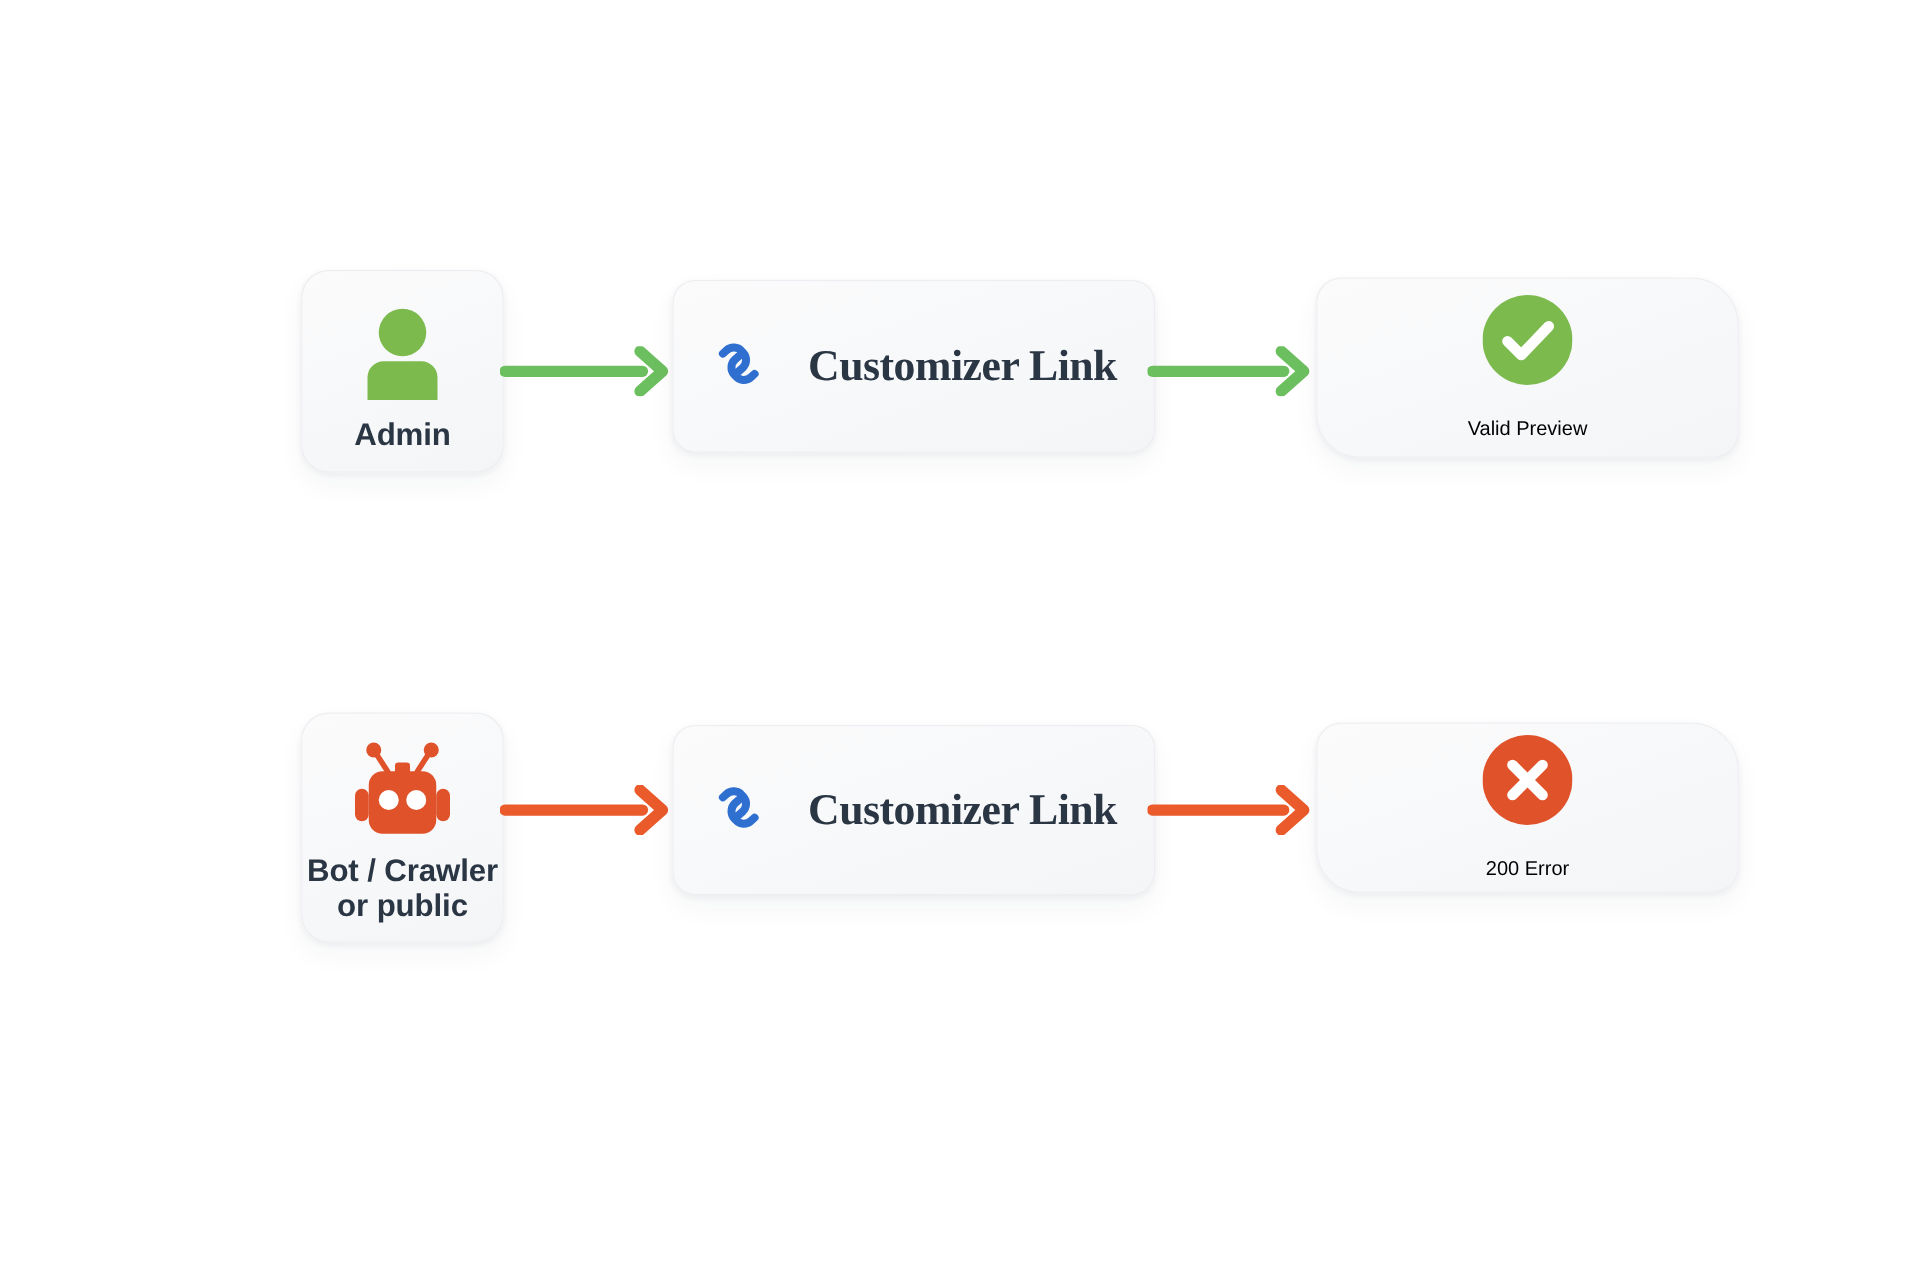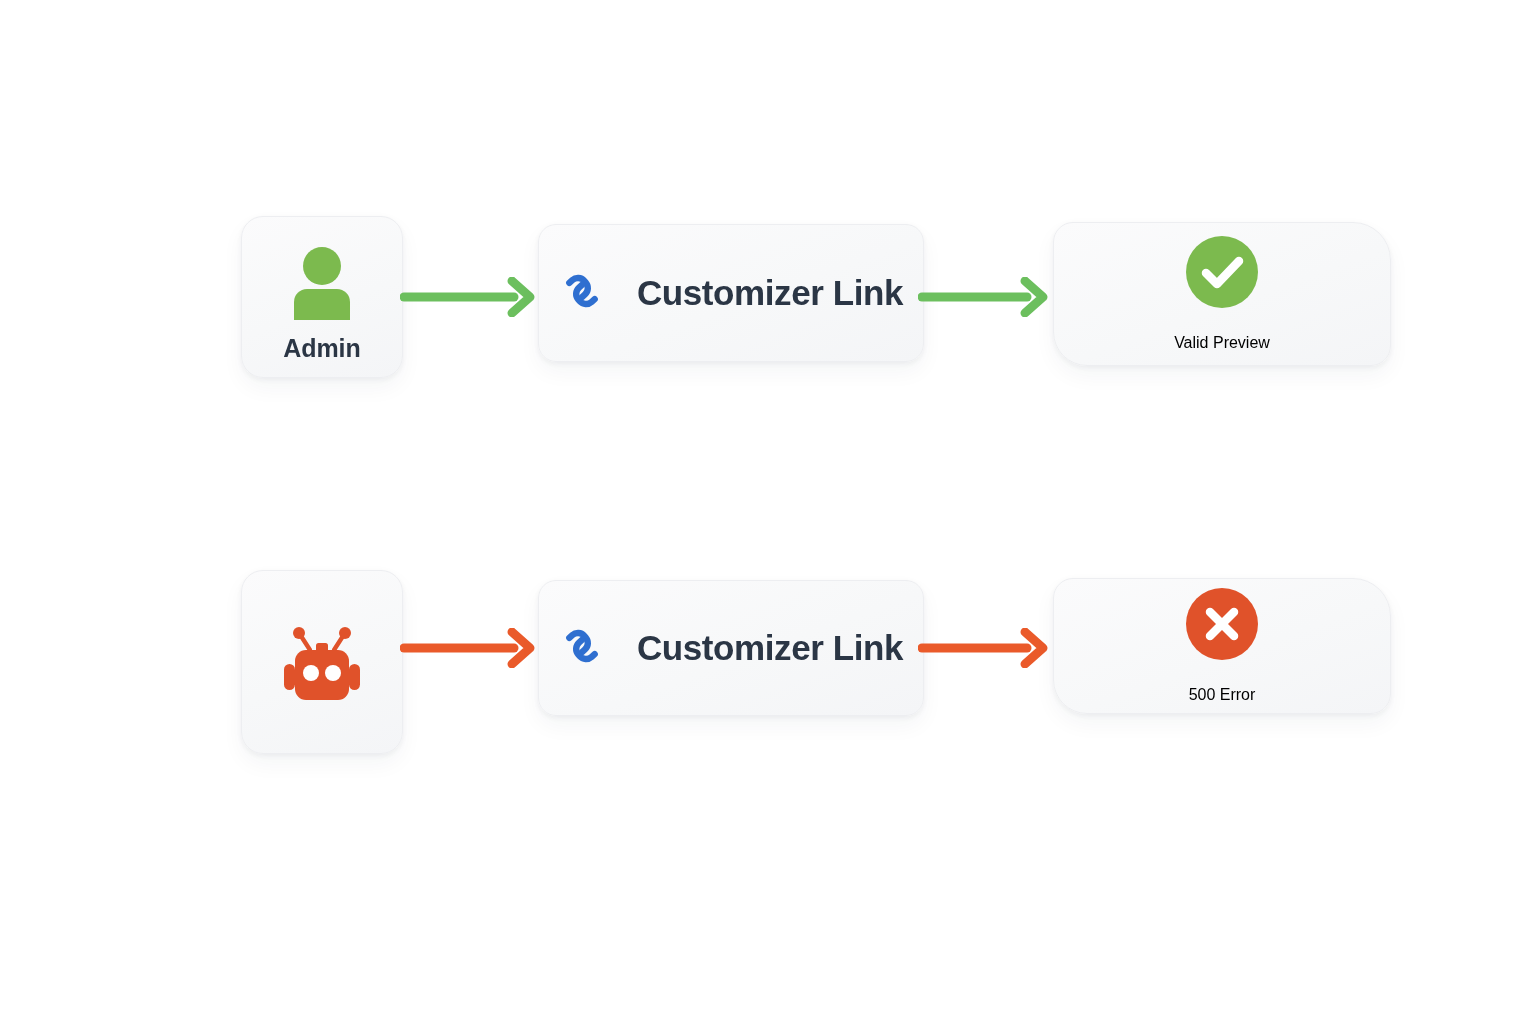--- a/index.html
+++ b/index.html
@@ -54,20 +54,21 @@
     width: 84px;
     height: 84px;
     display: block;
   }
 
   
   .card-wide {
     border-radius: 18px;
     gap: 32px;
     padding: 0 30px;
+    font-family: Liberation Serif, serif;
   }
   .card-wide .label {
     color: #2b3645;
     font-size: 35px;
     font-weight: 700;
     letter-spacing: -0.4px;
     white-space: nowrap;
   }
 
   
@@ -149,20 +150,22 @@
 
         <rect x="8" y="38" width="11" height="26" rx="5.5" fill="#e0522a"></rect>
         <rect x="73" y="38" width="11" height="26" rx="5.5" fill="#e0522a"></rect>
 
         <rect x="19" y="24" width="54" height="50" rx="11" fill="#e0522a"></rect>
 
         <circle cx="35" cy="47" r="8" fill="#ffffff"></circle>
         <circle cx="57" cy="47" r="8" fill="#ffffff"></circle>
       </svg>
     </span>
+    <span class="caption">Bot / Crawler
+or public</span>
   </div>
 
   <svg class="arrow" style="left:400px; top:628px;" width="140" height="40" viewBox="0 0 140 40">
     <line x1="4" y1="20" x2="114" y2="20" stroke="#ea5a2a" stroke-width="9" stroke-linecap="round"></line>
     <polyline points="112,4 130,20 112,36" fill="none" stroke="#ea5a2a" stroke-width="9" stroke-linecap="round" stroke-linejoin="round"></polyline>
   </svg>
 
   <div class="node card-wide" style="left:538px; top:580px; width:386px; height:136px;">
     <span class="icon-inline">
       <svg width="46" height="46" viewBox="0 0 46 46" aria-hidden="true">
@@ -181,16 +184,16 @@
   </svg>
 
   <div class="node card-result" style="left:1053px; top:578px; width:338px; height:136px;">
     <span class="icon-inline">
       <svg width="72" height="72" viewBox="0 0 72 72" aria-hidden="true">
         <circle cx="36" cy="36" r="36" fill="#e0522a"></circle>
         <line x1="24" y1="24" x2="48" y2="48" stroke="#ffffff" stroke-width="8.5" stroke-linecap="round"></line>
         <line x1="48" y1="24" x2="24" y2="48" stroke="#ffffff" stroke-width="8.5" stroke-linecap="round"></line>
       </svg>
     </span>
-    <span class="label danger">500 Error</span>
+    <span class="label danger">200 Error</span>
   </div>
 
 </div>
 
 </body></html>

